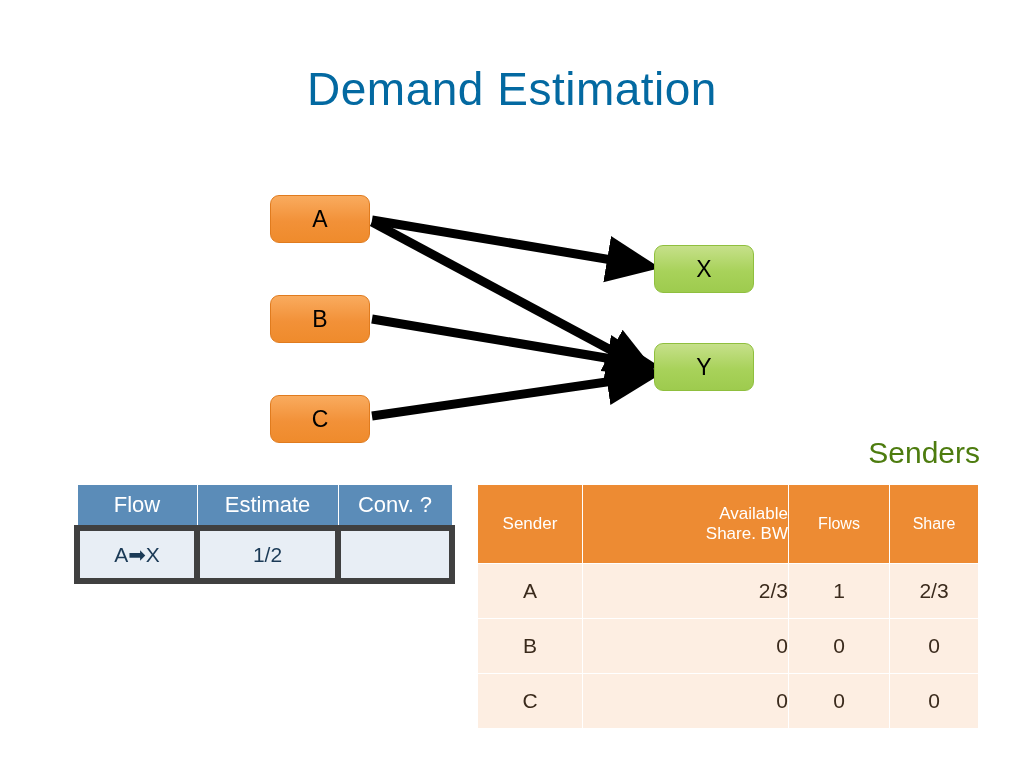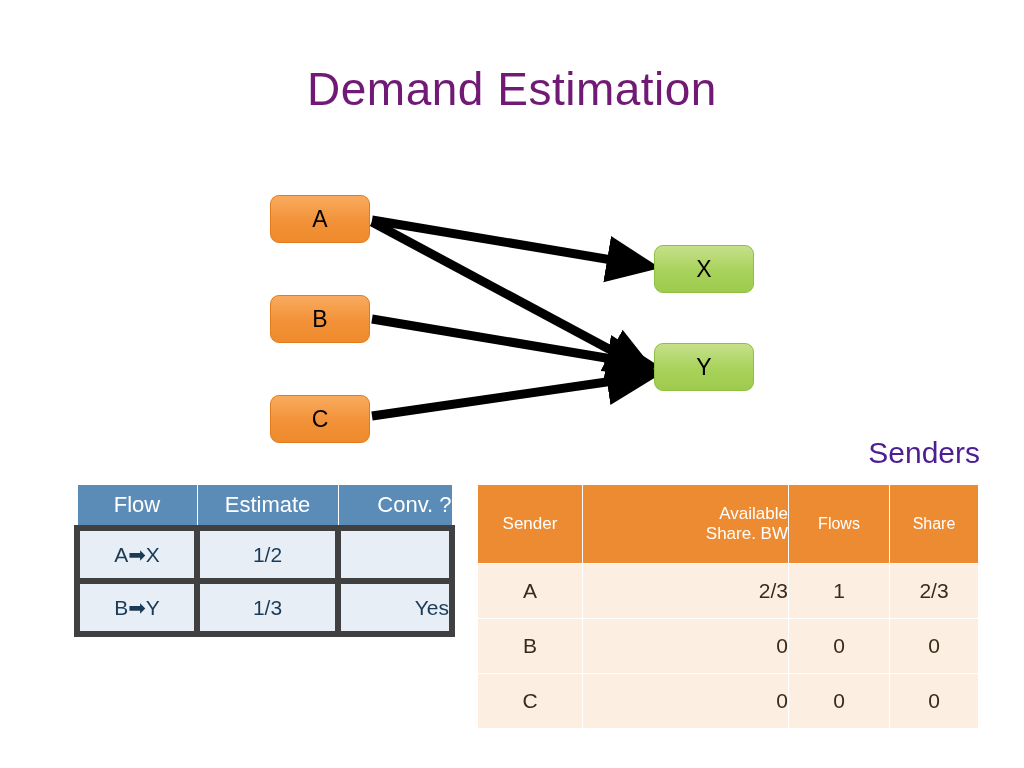--- a/index.html
+++ b/index.html
@@ -16,21 +16,21 @@
   }
 
   
   #slide-title {
     position: absolute;
     top: 62px;
     left: 0;
     width: 1024px;
     text-align: center;
     font-size: 46px;
-    color: #701a75;
+    color: #0369a1;
     font-weight: normal;
     letter-spacing: 0.5px;
   }
 
   
   #diagram {
     position: absolute;
     left: 0;
     top: 180px;
     width: 1024px;
@@ -69,21 +69,21 @@
   #node-c { left: 270px; top: 215px; }
   #node-x { left: 654px; top: 65px; }
   #node-y { left: 654px; top: 163px; }
 
   
   #senders-caption {
     position: absolute;
     right: 44px;
     top: 436px;
     font-size: 30px;
-    color: #4c1d95;
+    color: #4d7c0f;
   }
 
   
   table {
     border-collapse: collapse;
     table-layout: fixed;
   }
   td, th {
     padding: 0;
     font-weight: normal;
@@ -108,21 +108,21 @@
   }
   #flows-table td {
     background: #e8eef5;
     color: #1b3a56;
     font-size: 21px;
     height: 47px;
     border: 6px solid #404040;
   }
   #flows-table .col-flow { width: 119px; }
   #flows-table .col-est  { width: 140px; }
-  #flows-table .col-conv { width: 113px; text-align: right; }
+  #flows-table .col-conv { width: 113px; }
 
   
   #senders-table-wrap {
     position: absolute;
     left: 477px;
     top: 484px;
   }
   #senders-table { width: 497px; }
   #senders-table th {
     background: #ed8b33;
@@ -195,25 +195,20 @@
         <th class="col-est">Estimate</th>
         <th class="col-conv">Conv. ?</th>
       </tr>
     </thead>
     <tbody>
       <tr>
         <td class="col-flow">A➡X</td>
         <td class="col-est">1/2</td>
         <td class="col-conv"></td>
       </tr>
-      <tr>
-        <td class="col-flow">B➡Y</td>
-        <td class="col-est">1/3</td>
-        <td class="col-conv">Yes</td>
-      </tr>
     </tbody>
   </table>
 </div>
 
 <div id="senders-table-wrap">
   <table id="senders-table">
     <thead>
       <tr>
         <th class="col-sender">Sender</th>
         <th class="col-bw">

